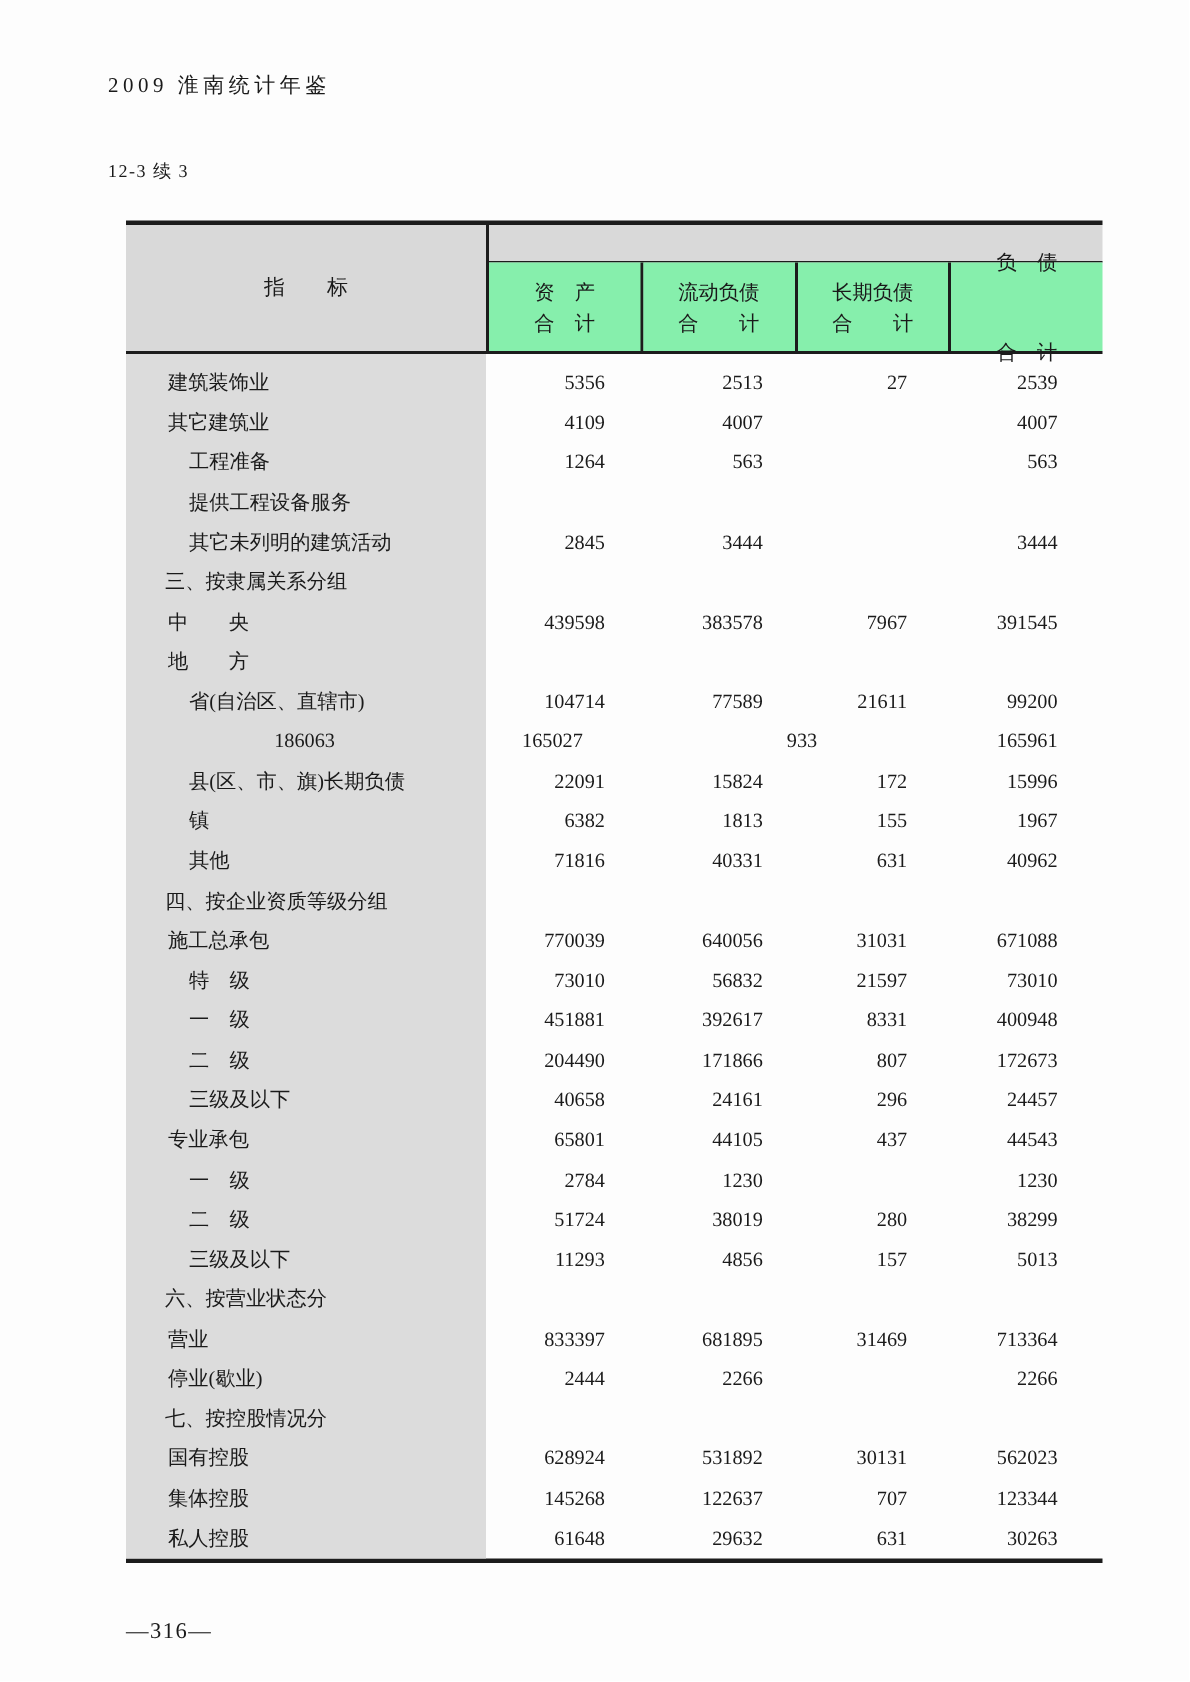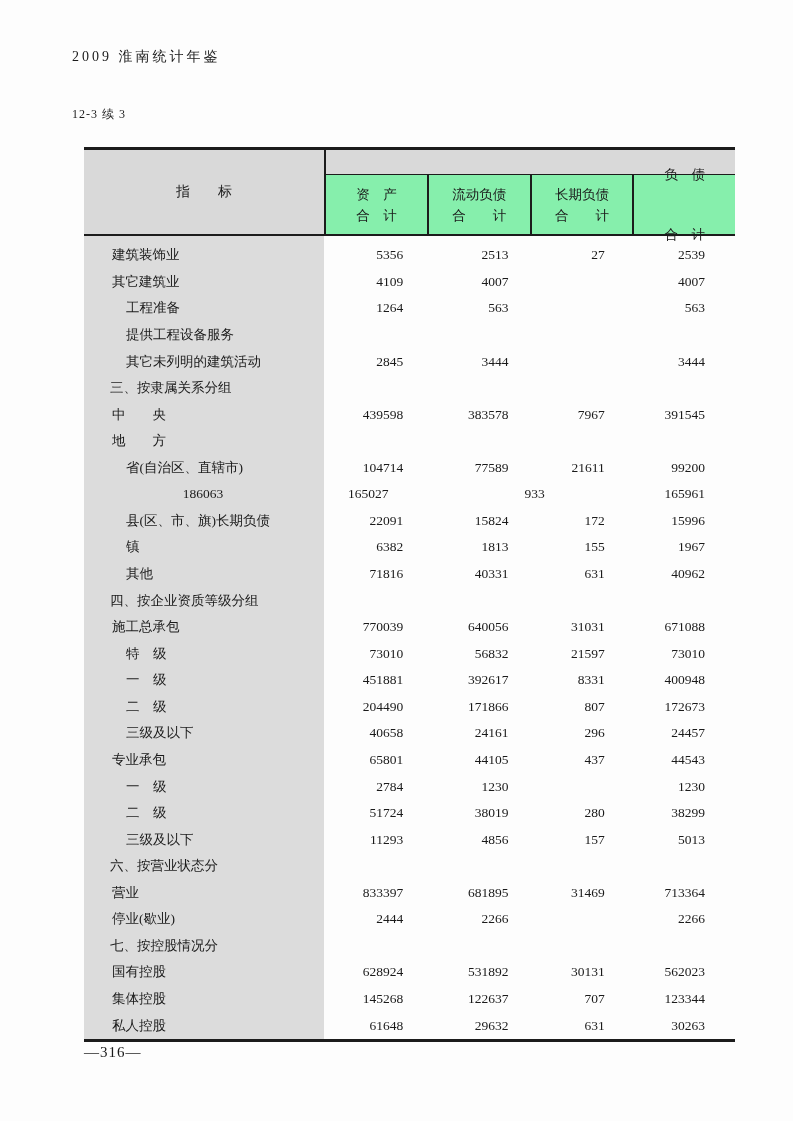--- a/index.html
+++ b/index.html
@@ -42,21 +42,21 @@
   .tlabel{width:240px; min-width:240px; box-sizing:border-box;}
   .ind0{padding-left:26px;}
   .ind1{padding-left:28px;}
   .ind2{padding-left:42px;}
   .tval{flex:1; text-align:right; box-sizing:border-box; font-size:13.5px;}
   .tval.c0{padding-right:42px;padding-left:16px;}
   .tval.c1{padding-right:33px;}
   .tval.c2{padding-right:37px;}
   .tval.c3{padding-right:30px;}
   .page-number{
-    position:absolute; left:84px; top:1044px; font-size:15px; letter-spacing:1px;
+    position:absolute; left:84px; top:1080px; font-size:15px; letter-spacing:1px;
   }
 </style>
 </head>
 <body>
 
 <div class="page">
   <div class="book-title">2009 淮南统计年鉴</div>
   <div class="table-title">12-3 续 3</div>
 
   <div class="stat-table">

